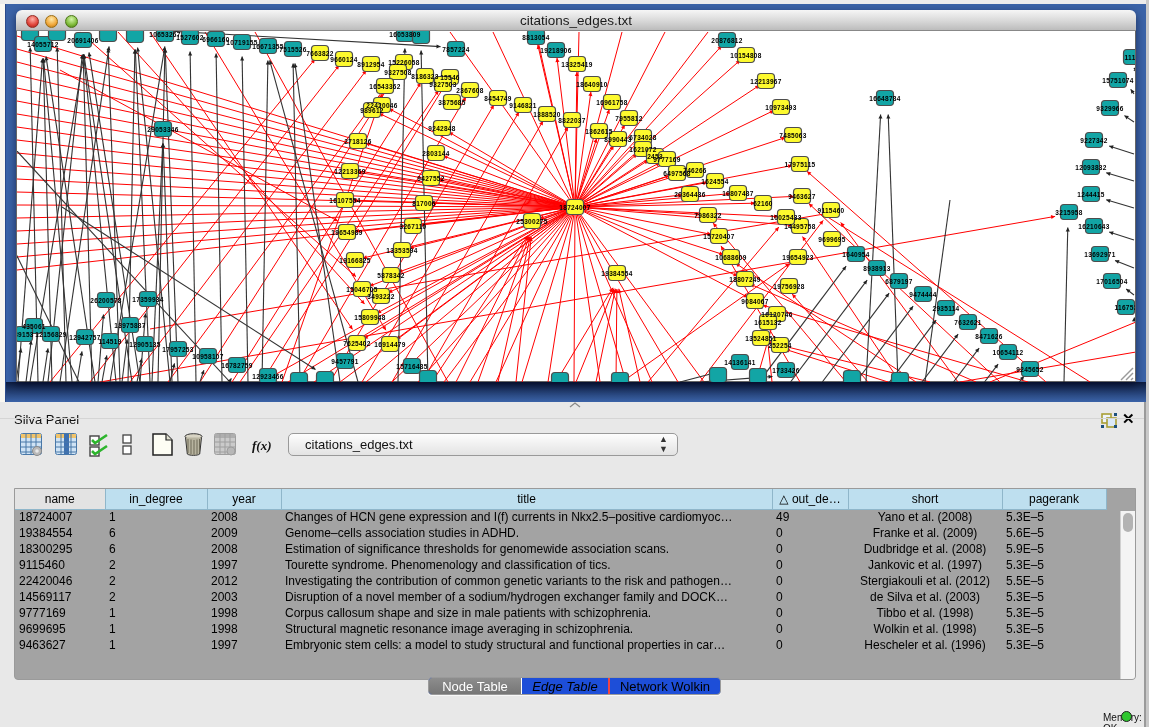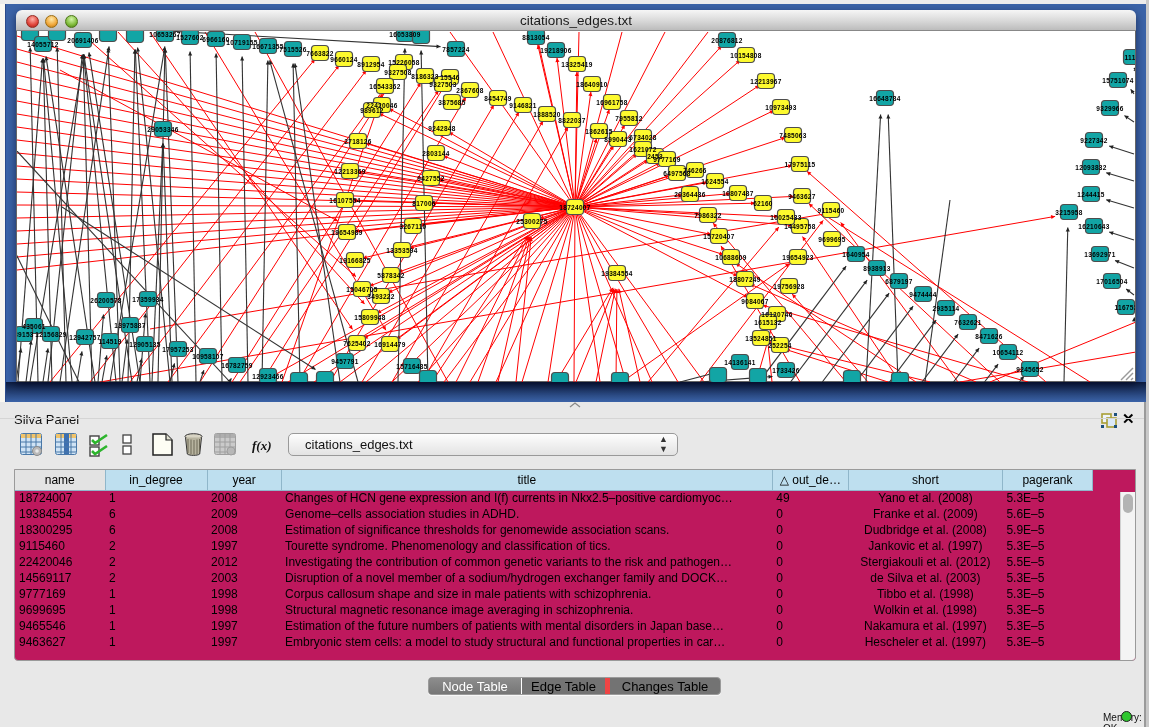--- a/index.html
+++ b/index.html
@@ -13,33 +13,33 @@
 #l2 { left:29px; background:radial-gradient(circle at 50% 30%,#ffe9a8,#f0a73a 60%,#b06f10); border:1px solid #9a6d14;}
 #l3 { left:49px; background:radial-gradient(circle at 50% 30%,#d2f5a8,#7fbb3a 60%,#44740f); border:1px solid #4c7519;}
 #canvas { position:absolute; left:16px; top:31px; width:1120px; height:351px; background:#fff; border:1px solid #666; border-top:none; overflow:hidden; }
 #panel { position:absolute; left:0; top:402px; width:1149px; height:325px; background:#e8e8e8; }
 #ptitle { position:absolute; left:14px; top:10px; font-size:13px; color:#111; }
 #pfloat { position:absolute; left:1101px; top:10px; width:17px; height:16px; }
 #px { position:absolute; left:1122px; top:8px; font-size:15px; font-weight:bold; color:#000; }
 #toolbar { position:absolute; left:0; top:16px; width:1149px; height:46px; border-top:1px solid #d5d5d5; }
 #dropdown { position:absolute; left:288px; top:14px; width:390px; height:23px; border:1px solid #999; border-radius:5px; background:linear-gradient(#fdfdfd,#e3e3e3); font-size:13px; color:#111; line-height:21px; padding-left:16px; }
 #dropdown .ar { position:absolute; right:9px; top:0px; font-size:9px; color:#333; line-height:10px; }
-#tablewrap { position:absolute; left:14px; top:67px; width:1122px; height:192px; background:#be185d; border:1px solid #9a9a9a; border-radius:0 0 4px 4px; overflow:hidden; }
+#tablewrap { position:absolute; left:14px; top:86px; width:1122px; height:192px; background:#a3a3a3; border:1px solid #9a9a9a; border-radius:0 0 4px 4px; overflow:hidden; }
 table { border-collapse:collapse; table-layout:fixed; width:1078px; font-size:12px; }
 th { background:#bedfef; border-right:1px solid #8fb6ca; border-bottom:1px solid #8fb6ca; font-weight:normal; height:20px; font-size:12px; color:#000; }
 td { height:16px; padding:0 4px; white-space:nowrap; overflow:hidden; color:#000; }
 .c1 { width:90px; } .c2 { width:102px; } .c3 { width:74px; } .c4 { width:491px; }
-.c5 { width:76px; } .c6 { width:154px; text-align:center; } .c7 { width:90px; }
+.c5 { width:76px; } .c6 { width:154px; text-align:center; } .c7 { width:104px; }
 #scrollv { position:absolute; right:0px; top:22px; width:15px; height:169px; background:#f4f4f4; border-left:1px solid #d0d0d0; }
 #thumb { position:absolute; left:2px; top:2px; width:10px; height:19px; background:#b3b3b3; border-radius:5px; }
-#tabs { position:absolute; left:428px; top:275px; height:18px; display:flex; border:1px solid #9a9a9a; border-radius:4px; overflow:hidden; background:#737373; box-shadow:0 1px 0 rgba(255,255,255,.7); }
+#tabs { position:absolute; left:428px; top:275px; height:18px; display:flex; border:1px solid #9a9a9a; border-radius:4px; overflow:hidden; background:#1d4ed8; box-shadow:0 1px 0 rgba(255,255,255,.7); }
 .tab { font-size:13px; line-height:17px; text-align:center; color:#000; }
 .tab.w1 { width:92px; } .tab.w2 { width:89px; } .tab.w3 { width:110px; }
 .tab.sel { background:linear-gradient(#8d8d8d,#767676); color:#fff; }
-.tab.mid { border-left:1px solid #fff; border-right:5px solid #ef4444; }
+.tab.mid { border-left:1px solid #fff; border-right:2px solid #ef4444;font-style:italic; }
 #mem { position:absolute; left:1103px; top:310px; font-size:10px; color:#111; }
 #memdot { position:absolute; left:1121px; top:309px; width:11px; height:11px; border-radius:50%; background:#2ec72e; border:1px solid #222; }
 #rstrip { position:absolute; right:0; top:0; width:3px; height:727px; background:#c9c9c9; }
 #rstrip2 { position:absolute; right:3px; top:402px; width:2px; height:325px; background:#9a9a9a; }
 </style></head><body>
 <div id="lstrip"></div>
 <div id="desktop">
     <div id="shadow"></div>
   </div>
 <div id="win">
@@ -861,45 +861,36 @@
 <tr>
             <td class="c1">9699695</td>
             <td class="c2">1</td>
             <td class="c3">1998</td>
             <td class="c4">Structural magnetic resonance image averaging in schizophrenia.</td>
             <td class="c5">0</td>
             <td class="c6">Wolkin et al. (1998)</td>
             <td class="c7">5.3E–5</td>
           </tr>
 <tr>
-            <td class="c1">9465546</td>
-            <td class="c2">1</td>
-            <td class="c3">1997</td>
-            <td class="c4">Estimation of the future numbers of patients with mental disorders in Japan base…</td>
-            <td class="c5">0</td>
-            <td class="c6">Nakamura et al. (1997)</td>
-            <td class="c7">5.3E–5</td>
-          </tr>
-<tr>
             <td class="c1">9463627</td>
             <td class="c2">1</td>
             <td class="c3">1997</td>
             <td class="c4">Embryonic stem cells: a model to study structural and functional properties in car…</td>
             <td class="c5">0</td>
-            <td class="c6">Hescheler et al. (1997)</td>
+            <td class="c6">Hescheler et al. (1996)</td>
             <td class="c7">5.3E–5</td>
           </tr>
   </tbody>
       </table>
   <div id="scrollv">
         <div id="thumb"></div>
       </div>
  </div>
  <div id="tabs">
       <div class="tab sel w1">Node Table</div>
       <div class="tab mid w2">Edge Table</div>
-      <div class="tab w3">Changes Table</div>
+      <div class="tab w3">Network Wolkin</div>
     </div>
  <div id="mem">Memory: OK</div>
     <div id="memdot"></div>
 </div>
 <div id="rstrip"></div>
 <div id="rstrip2"></div>
 
 </body></html>

